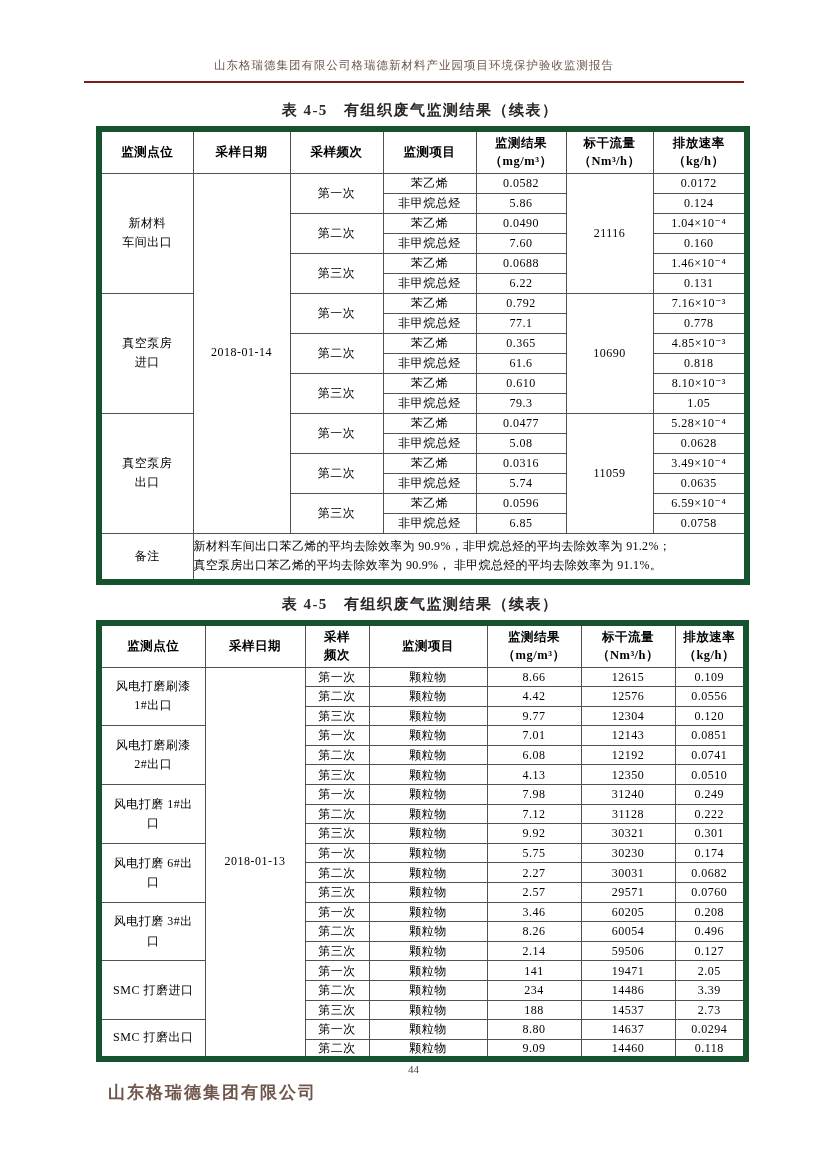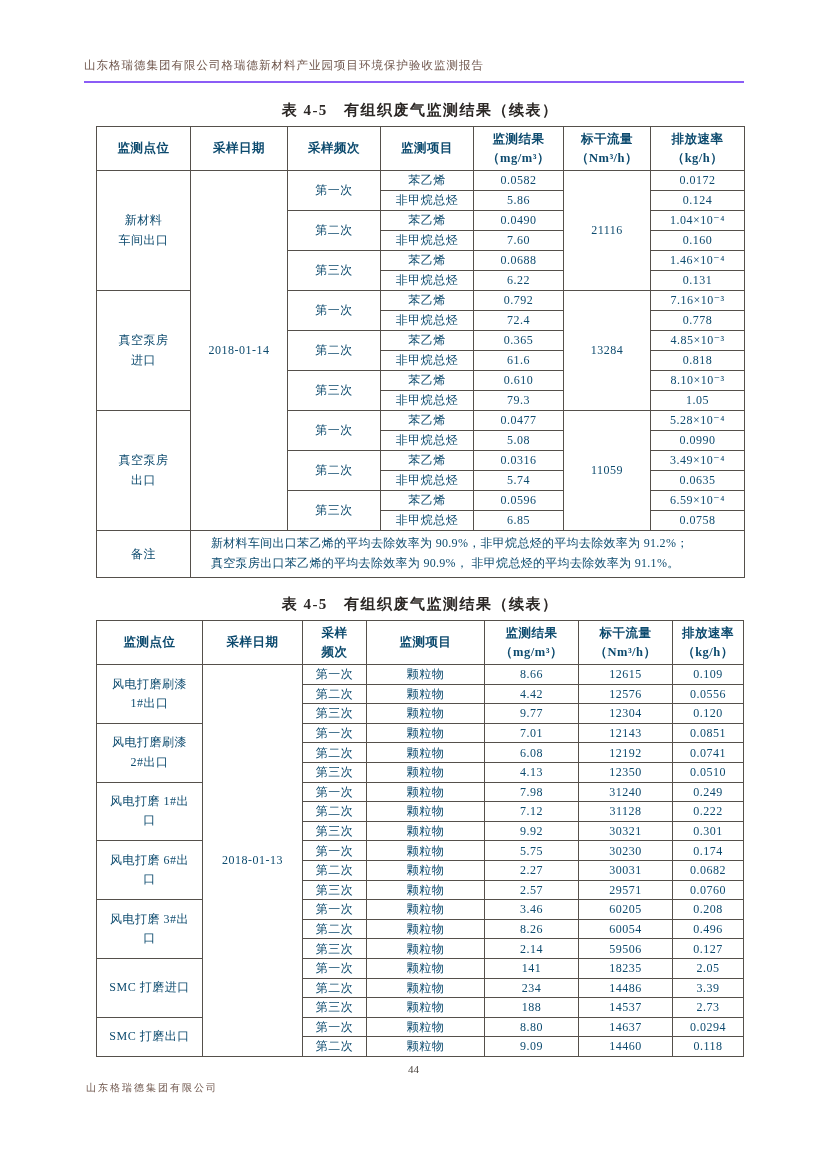--- a/index.html
+++ b/index.html
@@ -1,57 +1,57 @@
 <!DOCTYPE html>
 <html><head>
 <meta charset="utf-8">
 <style>
   html,body{margin:0;padding:0;background:#e9e9e9;}
   .page{
     position:relative;width:827px;height:1169px;margin:0 auto;background:#ffffff;
     font-family:"Liberation Serif","DejaVu Serif",serif;color:#332e2b;overflow:hidden;
   }
   .doc-header{
-    position:absolute;top:58px;left:84px;width:660px;text-align:left;
+    position:absolute;top:58px;left:84px;width:660px;text-align:center;
     font-size:11.5px;letter-spacing:1px;color:#6f564c;padding-bottom:8px;
-    border-bottom:2px solid #8b5cf6;
+    border-bottom:2px solid #7f1d1d;
   }
   .table-block{position:absolute;left:96px;width:648px;}
   .tb1{top:101px;}
   .tb2{top:595px;}
   .table-title{
     text-align:center;font-weight:bold;font-size:15px;color:#2b2725;
     letter-spacing:1.5px;margin:0 0 6px 0;
   }
   .table-title .prefix{margin-right:16px;}
   table{
     width:648px;border-collapse:collapse;table-layout:fixed;
-    border:1px solid #14532d;font-size:12px;color:#0c4a6e;
+    border:6px solid #14532d;font-size:12px;color:#000000;
   }
   th,td{
     border:1px solid #55504b;text-align:center;vertical-align:middle;
     padding:0 2px;line-height:1.35;letter-spacing:0.5px;overflow:hidden;
   }
   th{font-weight:bold;white-space:pre-line;font-size:12.5px;line-height:1.45;}
   thead tr{height:44px;}
   .tb1 tbody tr{height:20px;}
   .tb2 tbody tr{height:19.6px;}
   .tb1 tbody tr.remark-row{height:46px;}
   td.point, td.date{white-space:pre-line;line-height:1.6;}
   td.remark{
-    text-align:left;padding:3px 20px;white-space:pre-line;line-height:1.65;
+    text-align:left;padding:3px 0;white-space:pre-line;line-height:1.65;
     letter-spacing:0.3px;
   }
   .page-number{
     position:absolute;top:1063px;left:0;width:100%;text-align:center;
     font-size:11px;color:#4a443f;
   }
   .doc-footer{
-    position:absolute;top:1081px;left:86px;font-size:10px;
-    letter-spacing:2px;color:#6f564c;
+    position:absolute;top:1081px;left:108px;font-size:17px;
+    letter-spacing:2px;color:#6f564c;font-weight:bold;
   }
 </style>
 </head>
 <body>
 
 <div class="page">
 
   <div class="doc-header">
     <span>山东格瑞德集团有限公司格瑞德新材料产业园项目环境保护验收监测报告</span>
   </div>
@@ -121,26 +121,26 @@
             <td class="item">非甲烷总烃</td>
             <td class="result">6.22</td>
             <td class="rate">0.131</td>
           </tr>
           <tr>
             <td rowspan="6" class="point">真空泵房
 进口</td>
             <td rowspan="2" class="freq">第一次</td>
             <td class="item">苯乙烯</td>
             <td class="result">0.792</td>
-            <td rowspan="6" class="flow">13284</td>
+            <td rowspan="6" class="flow">10690</td>
             <td class="rate">7.16×10⁻³</td>
           </tr>
           <tr>
             <td class="item">非甲烷总烃</td>
-            <td class="result">72.4</td>
+            <td class="result">77.1</td>
             <td class="rate">0.778</td>
           </tr>
           <tr>
             <td rowspan="2" class="freq">第二次</td>
             <td class="item">苯乙烯</td>
             <td class="result">0.365</td>
             <td class="rate">4.85×10⁻³</td>
           </tr>
           <tr>
             <td class="item">非甲烷总烃</td>
@@ -163,21 +163,21 @@
 出口</td>
             <td rowspan="2" class="freq">第一次</td>
             <td class="item">苯乙烯</td>
             <td class="result">0.0477</td>
             <td rowspan="6" class="flow">11059</td>
             <td class="rate">5.28×10⁻⁴</td>
           </tr>
           <tr>
             <td class="item">非甲烷总烃</td>
             <td class="result">5.08</td>
-            <td class="rate">0.0990</td>
+            <td class="rate">0.0628</td>
           </tr>
           <tr>
             <td rowspan="2" class="freq">第二次</td>
             <td class="item">苯乙烯</td>
             <td class="result">0.0316</td>
             <td class="rate">3.49×10⁻⁴</td>
           </tr>
           <tr>
             <td class="item">非甲烷总烃</td>
             <td class="result">5.74</td>
@@ -347,21 +347,21 @@
             <td class="item">颗粒物</td>
             <td class="result">2.14</td>
             <td class="flow">59506</td>
             <td class="rate">0.127</td>
           </tr>
           <tr>
             <td rowspan="3" class="point">SMC 打磨进口</td>
             <td class="freq">第一次</td>
             <td class="item">颗粒物</td>
             <td class="result">141</td>
-            <td class="flow">18235</td>
+            <td class="flow">19471</td>
             <td class="rate">2.05</td>
           </tr>
           <tr>
             <td class="freq">第二次</td>
             <td class="item">颗粒物</td>
             <td class="result">234</td>
             <td class="flow">14486</td>
             <td class="rate">3.39</td>
           </tr>
           <tr>

